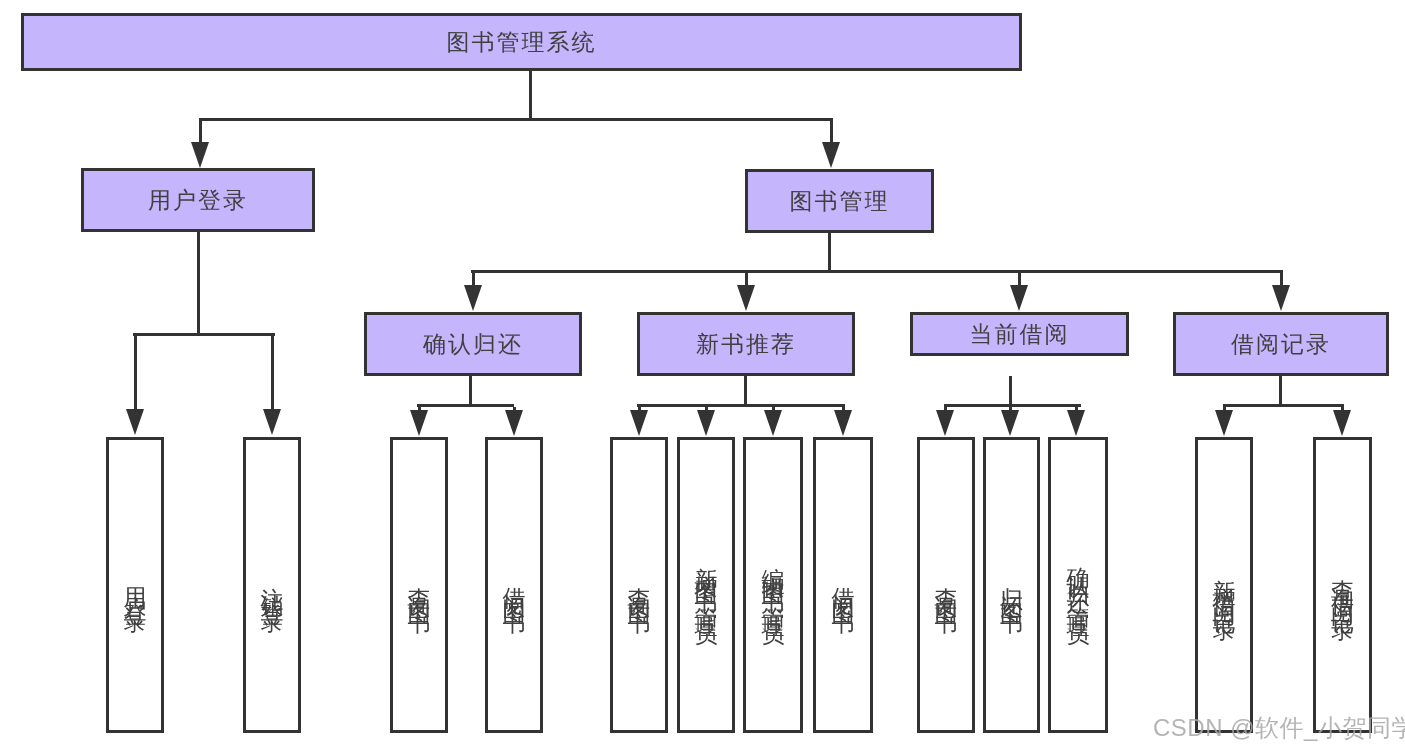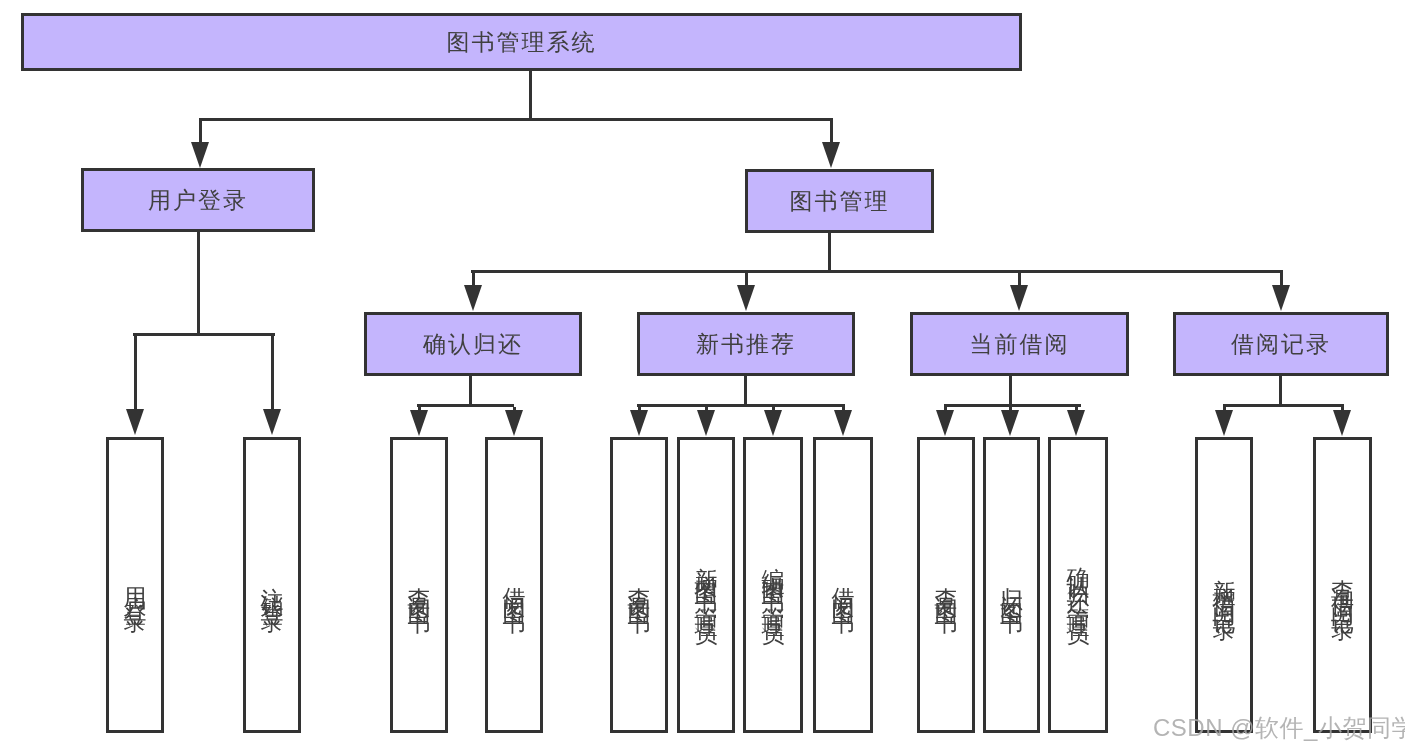--- a/index.html
+++ b/index.html
@@ -58,21 +58,21 @@
   <div class="hbox" style="left:21px;top:13px;width:1001px;height:58px;">图书管理系统</div>
 
   <div class="hbox" style="left:81px;top:168px;width:234px;height:64px;">用户登录</div>
 
   <div class="hbox" style="left:745px;top:169px;width:189px;height:64px;">图书管理</div>
 
   <div class="hbox" style="left:364px;top:312px;width:218px;height:64px;">确认归还</div>
 
   <div class="hbox" style="left:637px;top:312px;width:218px;height:64px;">新书推荐</div>
 
-  <div class="hbox" style="left:910px;top:312px;width:219px;height:64px;">当前借阅</div>
+  <div class="hbox" style="left:910px;top:312px;width:219px;height:44px;">当前借阅</div>
 
   <div class="hbox" style="left:1173px;top:312px;width:216px;height:64px;">借阅记录</div>
 
   <div class="vbox" style="left:106px;top:437px;width:58px;height:296px;">用户登录</div>
 
   <div class="vbox" style="left:243px;top:437px;width:58px;height:296px;">注销登录</div>
 
   <div class="vbox" style="left:390px;top:437px;width:58px;height:296px;">查询图书</div>
 
   <div class="vbox" style="left:485px;top:437px;width:58px;height:296px;">借阅图书</div>

